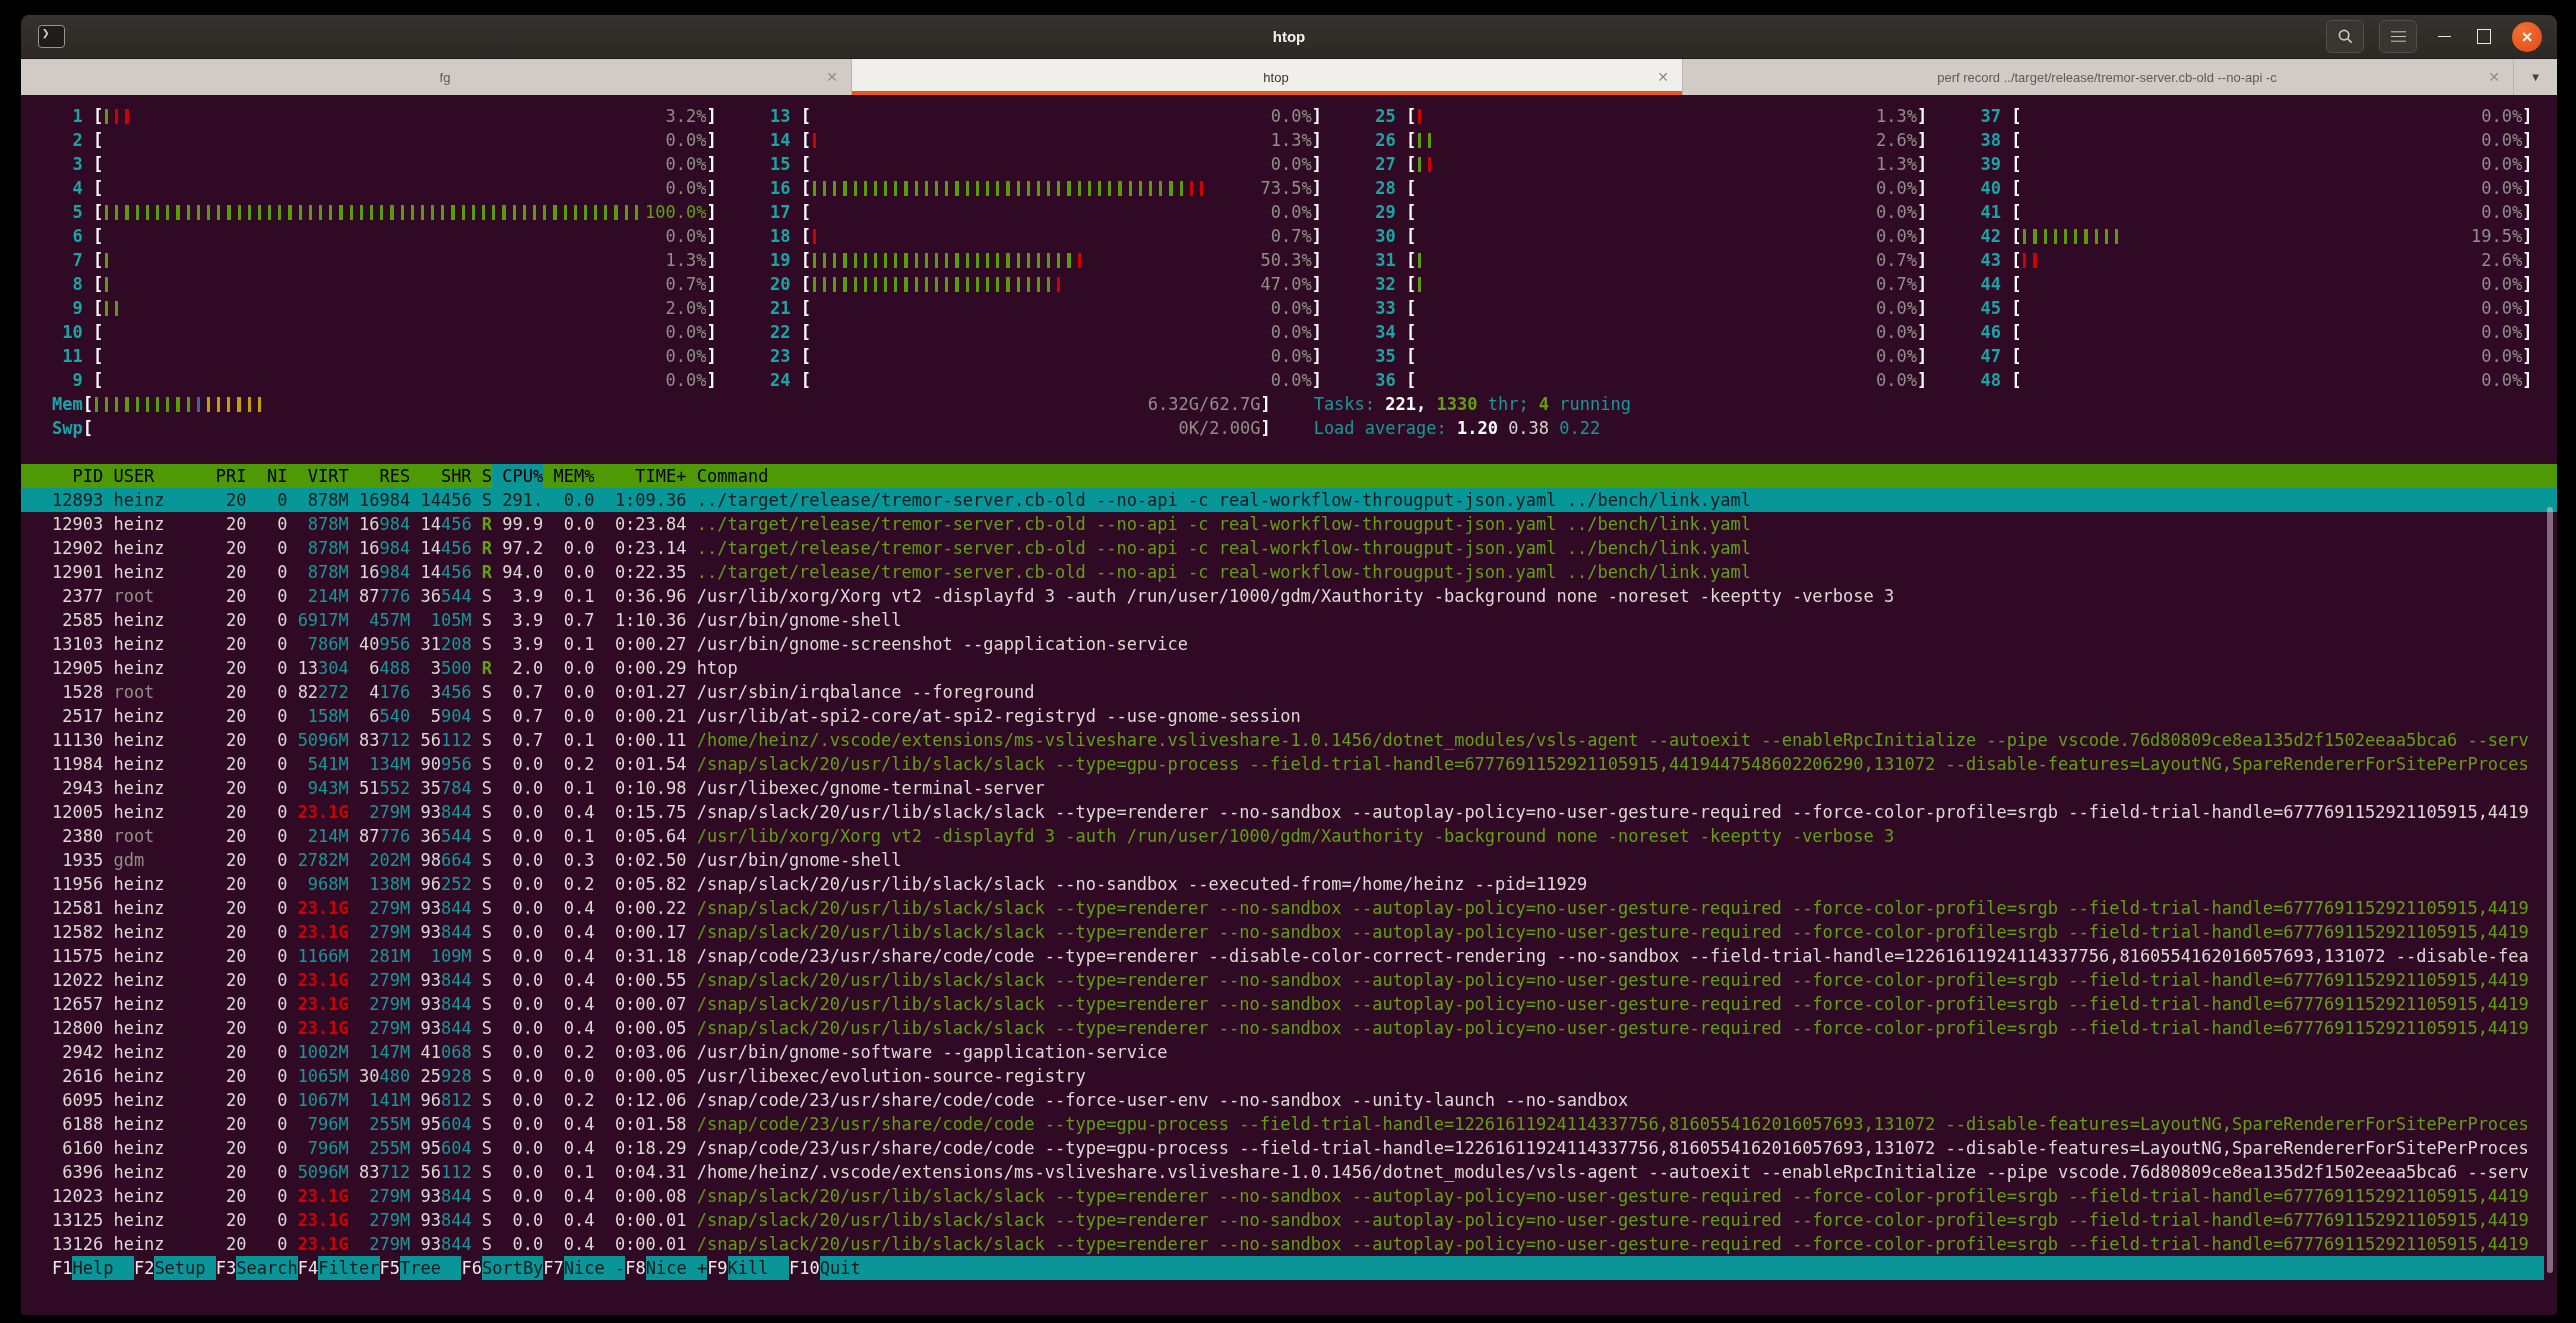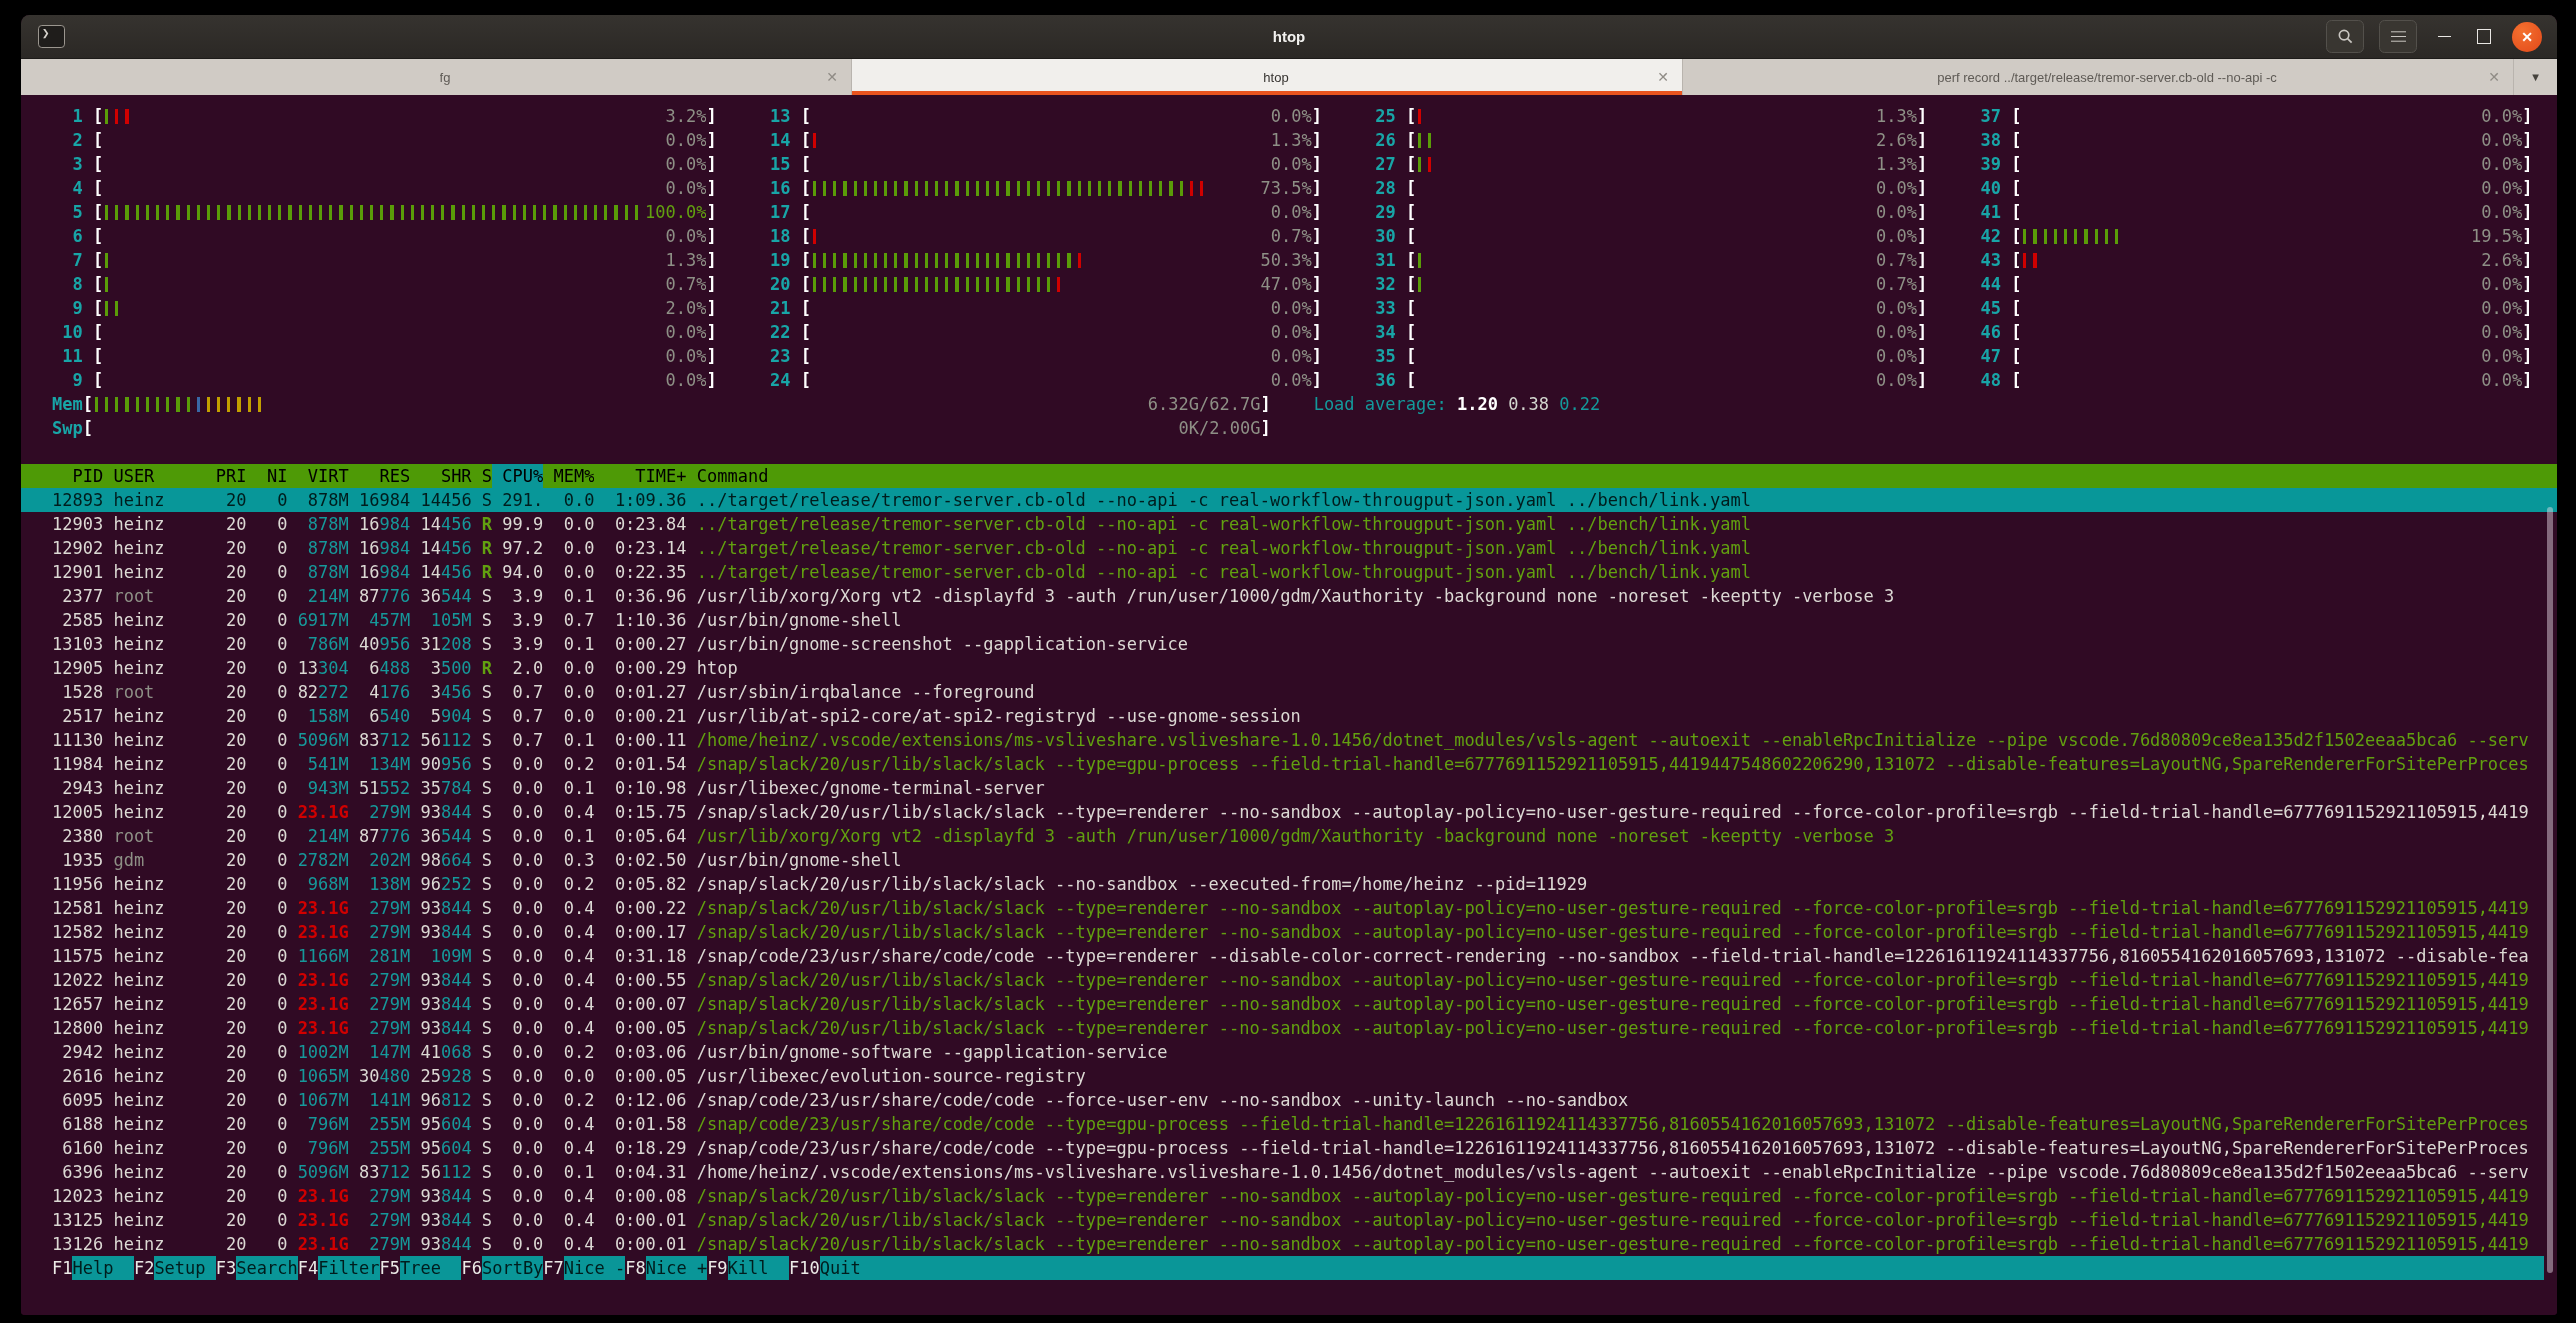--- a/index.html
+++ b/index.html
@@ -835,20 +835,21 @@
               <span class="mlabel">Swp</span>
               <span class="br">[</span>
               <span class="area">
                 <span class="bars"></span>
                 <span class="mval shadow">0K/2.00G</span>
               </span>
               <span class="br">]</span>
             </div>
         </div>
         <div>
+          <div class="sumline" id="tasksline"><span class="cy">Tasks: </span><span class="wb">221, </span><span class="gb">1330</span><span class="cy"> thr; </span><span class="gb">4</span><span class="cy"> running</span></div>
           <div class="sumline" id="loadline"><span class="cy">Load average: </span><span class="wb">1.20 </span><span class="w">0.38 </span><span class="cy">0.22</span></div>
         </div>
       </div>
       <div class="blank"></div>
       <div class="hdr pad" id="tablehdr"><span class="f" style="width: 5ch; text-align: right;">PID</span><span class="f ml" style="width: 9ch; text-align: left;">USER</span><span class="f ml" style="width: 3ch; text-align: right;">PRI</span><span class="f ml" style="width: 3ch; text-align: right;">NI</span><span class="f ml" style="width: 5ch; text-align: right;">VIRT</span><span class="f ml" style="width: 5ch; text-align: right;">RES</span><span class="f ml" style="width: 5ch; text-align: right;">SHR</span><span class="f ml" style="width: 1ch; text-align: left;">S</span><span class="f ml sortcol" style="width: 4ch; text-align: right;">CPU%</span><span class="f ml" style="width: 4ch; text-align: right;">MEM%</span><span class="f ml" style="width: 8ch; text-align: right;">TIME+</span><span class="f ml" style="text-align: left;">Command</span></div>
       <div id="tablerows">
           <div class="trow pad sel"><span class="f" style="width: 5ch; text-align: right;"><span class="fg">12893</span></span><span class="f ml" style="width: 9ch; text-align: left;"><span class="fg">heinz</span></span><span class="f ml" style="width: 3ch; text-align: right;"><span class="fg">20</span></span><span class="f ml" style="width: 3ch; text-align: right;"><span class="fg">0</span></span><span class="f ml" style="width: 5ch; text-align: right;"><span class="tealv">878M</span></span><span class="f ml" style="width: 5ch; text-align: right;"><span class="fg">16</span><span class="tealv">984</span></span><span class="f ml" style="width: 5ch; text-align: right;"><span class="fg">14</span><span class="tealv">456</span></span><span class="f ml" style="width: 1ch; text-align: left;"><span class="fg">S</span></span><span class="f ml" style="width: 4ch; text-align: right;"><span class="fg">291.</span></span><span class="f ml" style="width: 4ch; text-align: right;"><span class="fg">0.0</span></span><span class="f ml" style="width: 8ch; text-align: right;"><span class="fg">1:09.36</span></span><span class="f ml" style="text-align: left;"><span class="fg">../target/release/tremor-server.cb-old --no-api -c real-workflow-througput-json.yaml ../bench/link.yaml</span></span></div>
           <div class="trow pad"><span class="f" style="width: 5ch; text-align: right;"><span class="fg">12903</span></span><span class="f ml" style="width: 9ch; text-align: left;"><span class="fg">heinz</span></span><span class="f ml" style="width: 3ch; text-align: right;"><span class="fg">20</span></span><span class="f ml" style="width: 3ch; text-align: right;"><span class="fg">0</span></span><span class="f ml" style="width: 5ch; text-align: right;"><span class="tealv">878M</span></span><span class="f ml" style="width: 5ch; text-align: right;"><span class="fg">16</span><span class="tealv">984</span></span><span class="f ml" style="width: 5ch; text-align: right;"><span class="fg">14</span><span class="tealv">456</span></span><span class="f ml" style="width: 1ch; text-align: left;"><span class="rst">R</span></span><span class="f ml" style="width: 4ch; text-align: right;"><span class="fg">99.9</span></span><span class="f ml" style="width: 4ch; text-align: right;"><span class="fg">0.0</span></span><span class="f ml" style="width: 8ch; text-align: right;"><span class="fg">0:23.84</span></span><span class="f ml" style="text-align: left;"><span class="grn">../target/release/tremor-server.cb-old --no-api -c real-workflow-througput-json.yaml ../bench/link.yaml</span></span></div>
           <div class="trow pad"><span class="f" style="width: 5ch; text-align: right;"><span class="fg">12902</span></span><span class="f ml" style="width: 9ch; text-align: left;"><span class="fg">heinz</span></span><span class="f ml" style="width: 3ch; text-align: right;"><span class="fg">20</span></span><span class="f ml" style="width: 3ch; text-align: right;"><span class="fg">0</span></span><span class="f ml" style="width: 5ch; text-align: right;"><span class="tealv">878M</span></span><span class="f ml" style="width: 5ch; text-align: right;"><span class="fg">16</span><span class="tealv">984</span></span><span class="f ml" style="width: 5ch; text-align: right;"><span class="fg">14</span><span class="tealv">456</span></span><span class="f ml" style="width: 1ch; text-align: left;"><span class="rst">R</span></span><span class="f ml" style="width: 4ch; text-align: right;"><span class="fg">97.2</span></span><span class="f ml" style="width: 4ch; text-align: right;"><span class="fg">0.0</span></span><span class="f ml" style="width: 8ch; text-align: right;"><span class="fg">0:23.14</span></span><span class="f ml" style="text-align: left;"><span class="grn">../target/release/tremor-server.cb-old --no-api -c real-workflow-througput-json.yaml ../bench/link.yaml</span></span></div>
           <div class="trow pad"><span class="f" style="width: 5ch; text-align: right;"><span class="fg">12901</span></span><span class="f ml" style="width: 9ch; text-align: left;"><span class="fg">heinz</span></span><span class="f ml" style="width: 3ch; text-align: right;"><span class="fg">20</span></span><span class="f ml" style="width: 3ch; text-align: right;"><span class="fg">0</span></span><span class="f ml" style="width: 5ch; text-align: right;"><span class="tealv">878M</span></span><span class="f ml" style="width: 5ch; text-align: right;"><span class="fg">16</span><span class="tealv">984</span></span><span class="f ml" style="width: 5ch; text-align: right;"><span class="fg">14</span><span class="tealv">456</span></span><span class="f ml" style="width: 1ch; text-align: left;"><span class="rst">R</span></span><span class="f ml" style="width: 4ch; text-align: right;"><span class="fg">94.0</span></span><span class="f ml" style="width: 4ch; text-align: right;"><span class="fg">0.0</span></span><span class="f ml" style="width: 8ch; text-align: right;"><span class="fg">0:22.35</span></span><span class="f ml" style="text-align: left;"><span class="grn">../target/release/tremor-server.cb-old --no-api -c real-workflow-througput-json.yaml ../bench/link.yaml</span></span></div>

